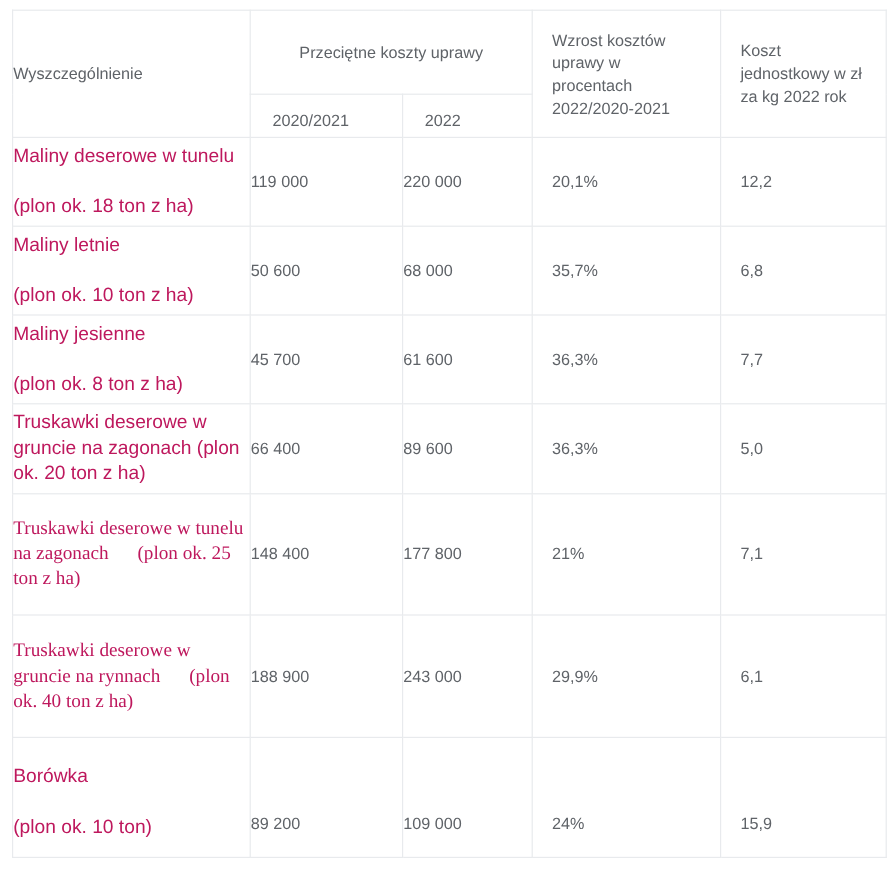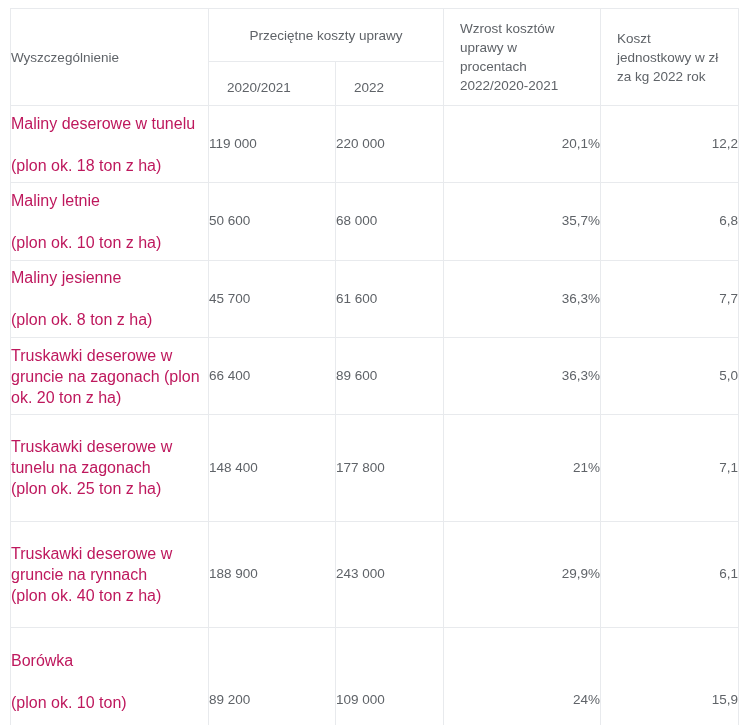--- a/index.html
+++ b/index.html
@@ -58,21 +58,21 @@
   
   .hdr-cell {
     color: #5f6368;
     font-size: 13.5px;
     line-height: 19px;
     padding: 10px 14px 10px 17px;
     vertical-align: middle;
   }
   .hdr-cell.span-mid {
     text-align: center;
-    padding: 12px 10px;
+    padding: 25px 10px;
   }
   .hdr-cell.sub {
     text-align: left;
     padding: 12px 10px 4px 18px;
   }
   .hdr-cell.tall {
     vertical-align: middle;
     padding: 10px 16px 10px 16px;
   }
   .hdr-name {
@@ -95,25 +95,24 @@
     font-size: 13.5px;
     line-height: 20px;
     font-weight: bold;
     padding: 6px 10px 6px 18px;
     vertical-align: middle;
     white-space: nowrap;
   }
   .num-cell.pct,
   .num-cell.unit {
     padding-left: 16px;
-    text-align: right;
-  }
-
-  
-  tr.r-tall .name-cell { padding-top: 12px; padding-bottom: 12px; }
+  }
+
+  
+  tr.r-tall .name-cell { padding-top: 12px; padding-bottom: 12px; font-family: Liberation Serif, serif; }
   tr.r-last .name-cell { vertical-align: top; padding-top: 22px; }
   tr.r-last .num-cell  { vertical-align: top; padding-top: 62px; }
 </style>
 </head>
 <body>
 
 <div class="page">
   <div class="table-wrap">
     <table class="cost-table">
       <colgroup>

